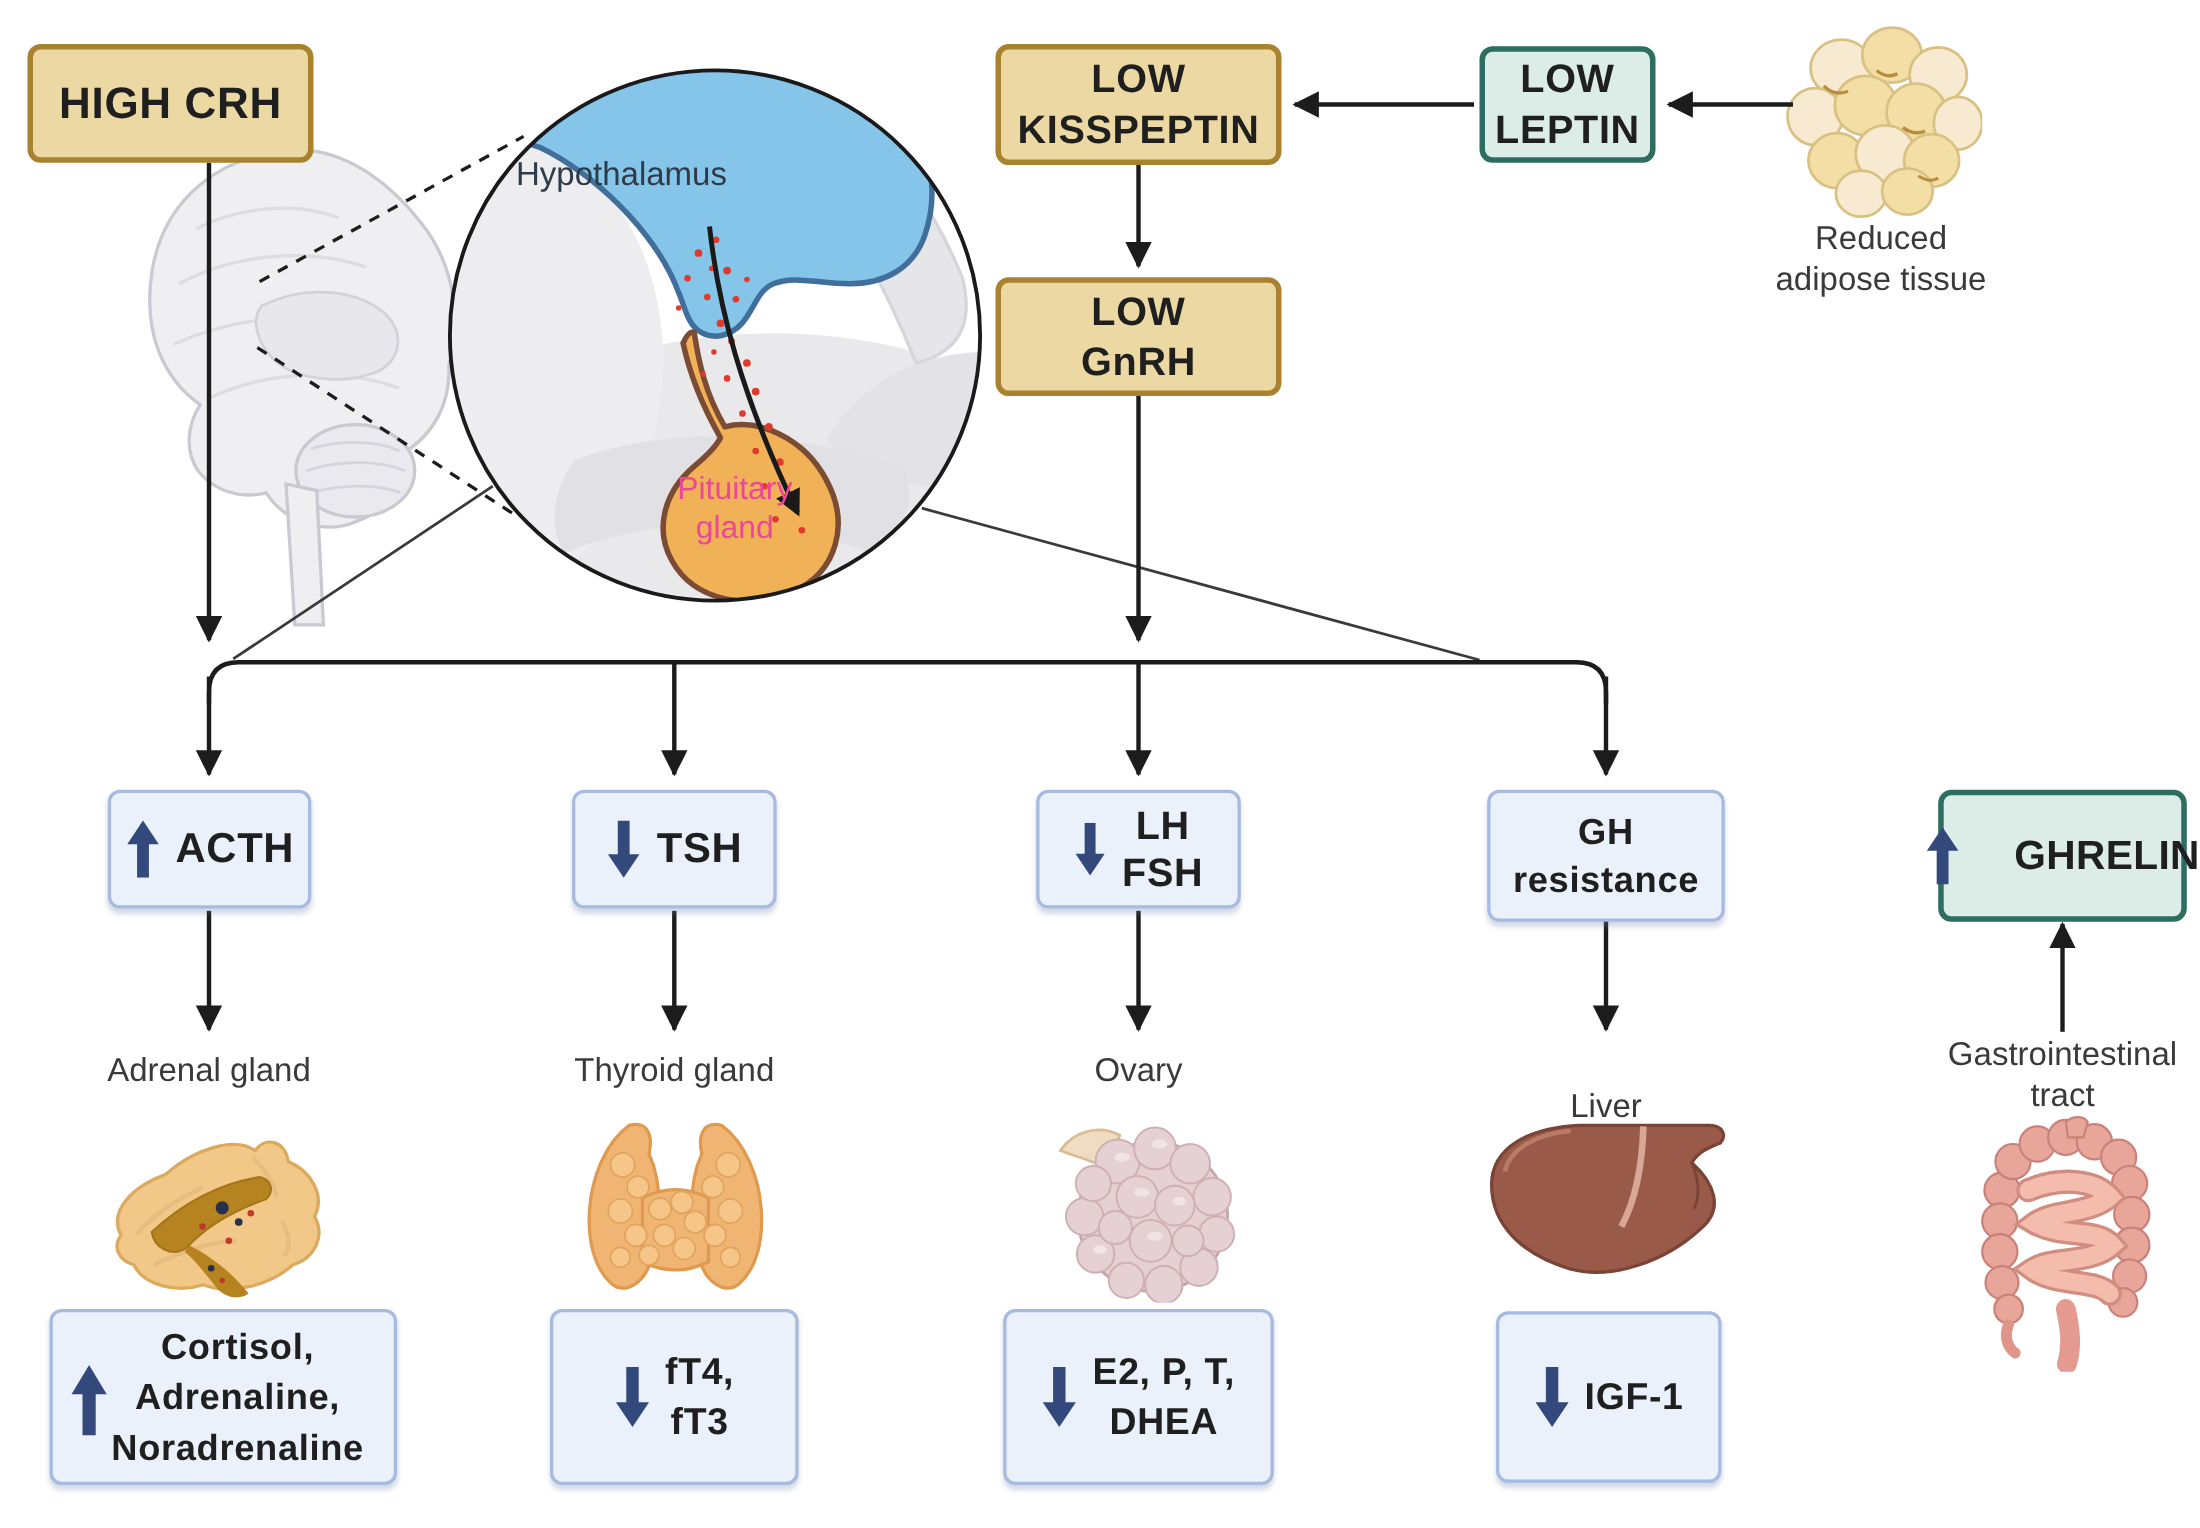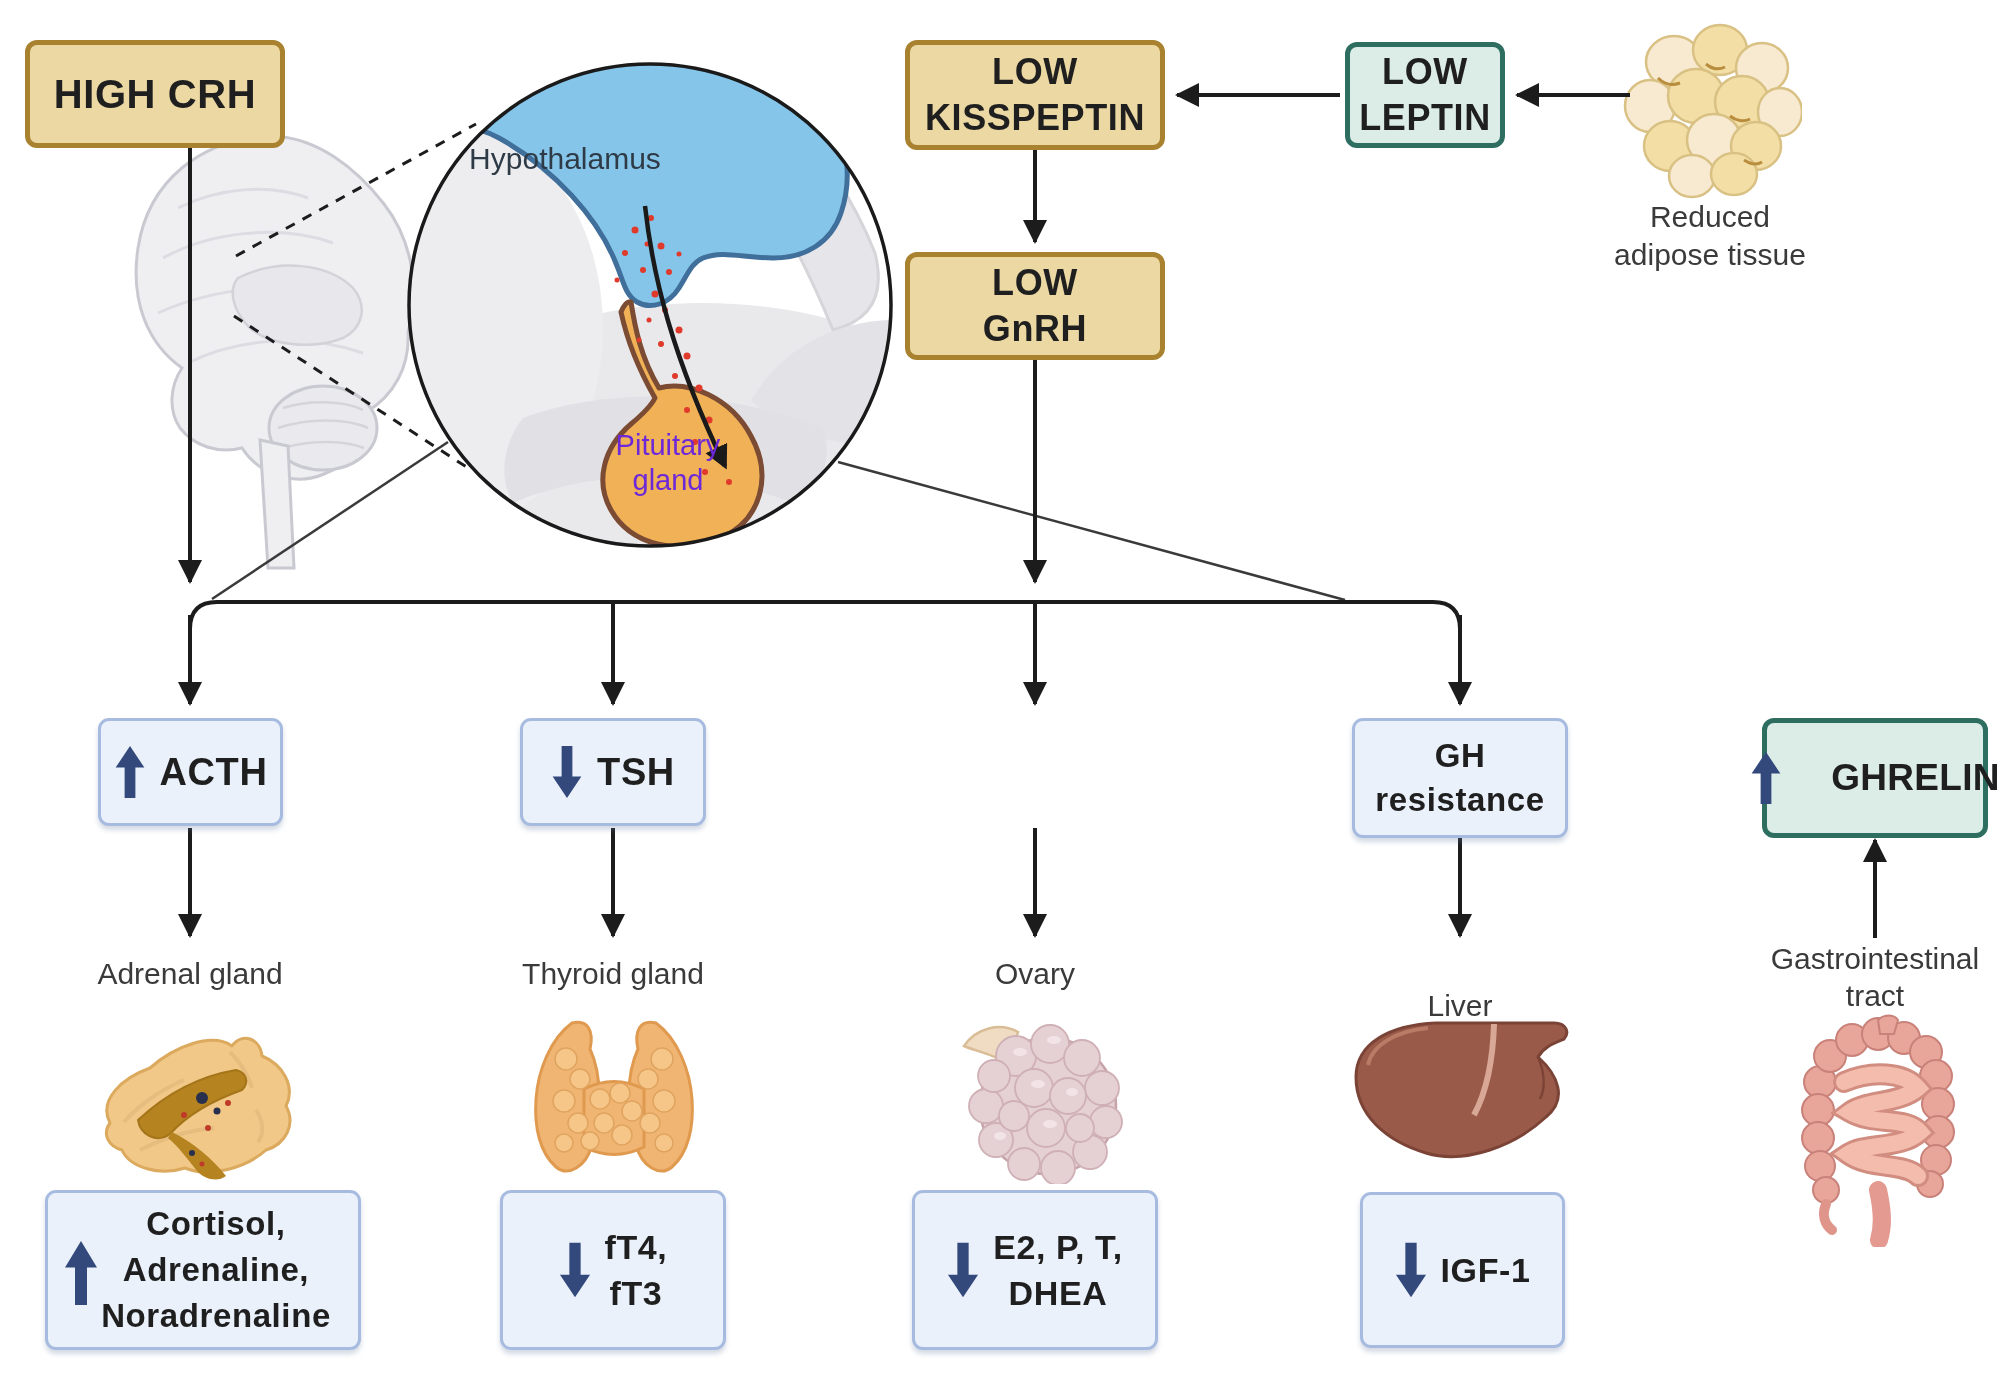--- a/index.html
+++ b/index.html
@@ -28,21 +28,21 @@
   .f37{font-size:37px;}
   .f34{font-size:34px;line-height:46px;}
   .f33{font-size:33px;line-height:44px;}
   .lh42{line-height:42px;}
   
   .lbl{
     position:absolute;text-align:center;color:var(--label);font-size:30px;line-height:37px;
     font-weight:400;
   }
   .inset-lbl{position:absolute;text-align:center;color:#2e3b46;font-size:30px;font-weight:400;}
-  .pit-lbl{color:#6d28d9;font-size:29px;line-height:35px;}
+  .pit-lbl{color:#ec4899;font-size:29px;line-height:35px;}
   
   .navarr{flex:0 0 auto;}
   .navarr path{fill:var(--navy);}
   .gap14{margin-right:14px;}
   .gap4{margin-right:4px;}
   #connector-layer{position:absolute;left:0;top:0;z-index:3;pointer-events:none;}
   .boxlayer{z-index:4;}
   .illus{z-index:1;}
   .inset-circle{z-index:2;}
 </style>
@@ -330,20 +330,29 @@
     <span>ACTH</span>
   </div>
 
   <div class="box blue f38 boxlayer" style="left:520px;top:718px;width:186px;height:108px;">
     <svg class="navarr gap14" width="32" height="52" viewBox="0 0 34 58" style="transform:rotate(180deg);">
         <path d="M17,0 L33,24 L23,24 L23,58 L11,58 L11,24 L1,24 Z"></path>
       </svg>
     <span>TSH</span>
   </div>
 
+  <div class="box blue f38 boxlayer" style="left:942px;top:718px;width:186px;height:108px;">
+    <svg class="navarr gap14" width="30" height="48" viewBox="0 0 34 58" style="transform:rotate(180deg);">
+        <path d="M17,0 L33,24 L23,24 L23,58 L11,58 L11,24 L1,24 Z"></path>
+      </svg>
+    <span class="lines lh42" style="font-size:36px;">
+      <span>LH</span>
+      <span>FSH</span>
+    </span>
+  </div>
 
   <div class="box blue f33 boxlayer" style="left:1352px;top:718px;width:216px;height:120px;">
     <span class="lines">
       <span>GH</span>
       <span>resistance</span>
     </span>
   </div>
 
   <div class="box tealbox f37 boxlayer" style="left:1762px;top:718px;width:226px;height:120px;letter-spacing:.3px;gap:45px;">
     <svg class="navarr gap4" width="32" height="52" viewBox="0 0 34 58">

